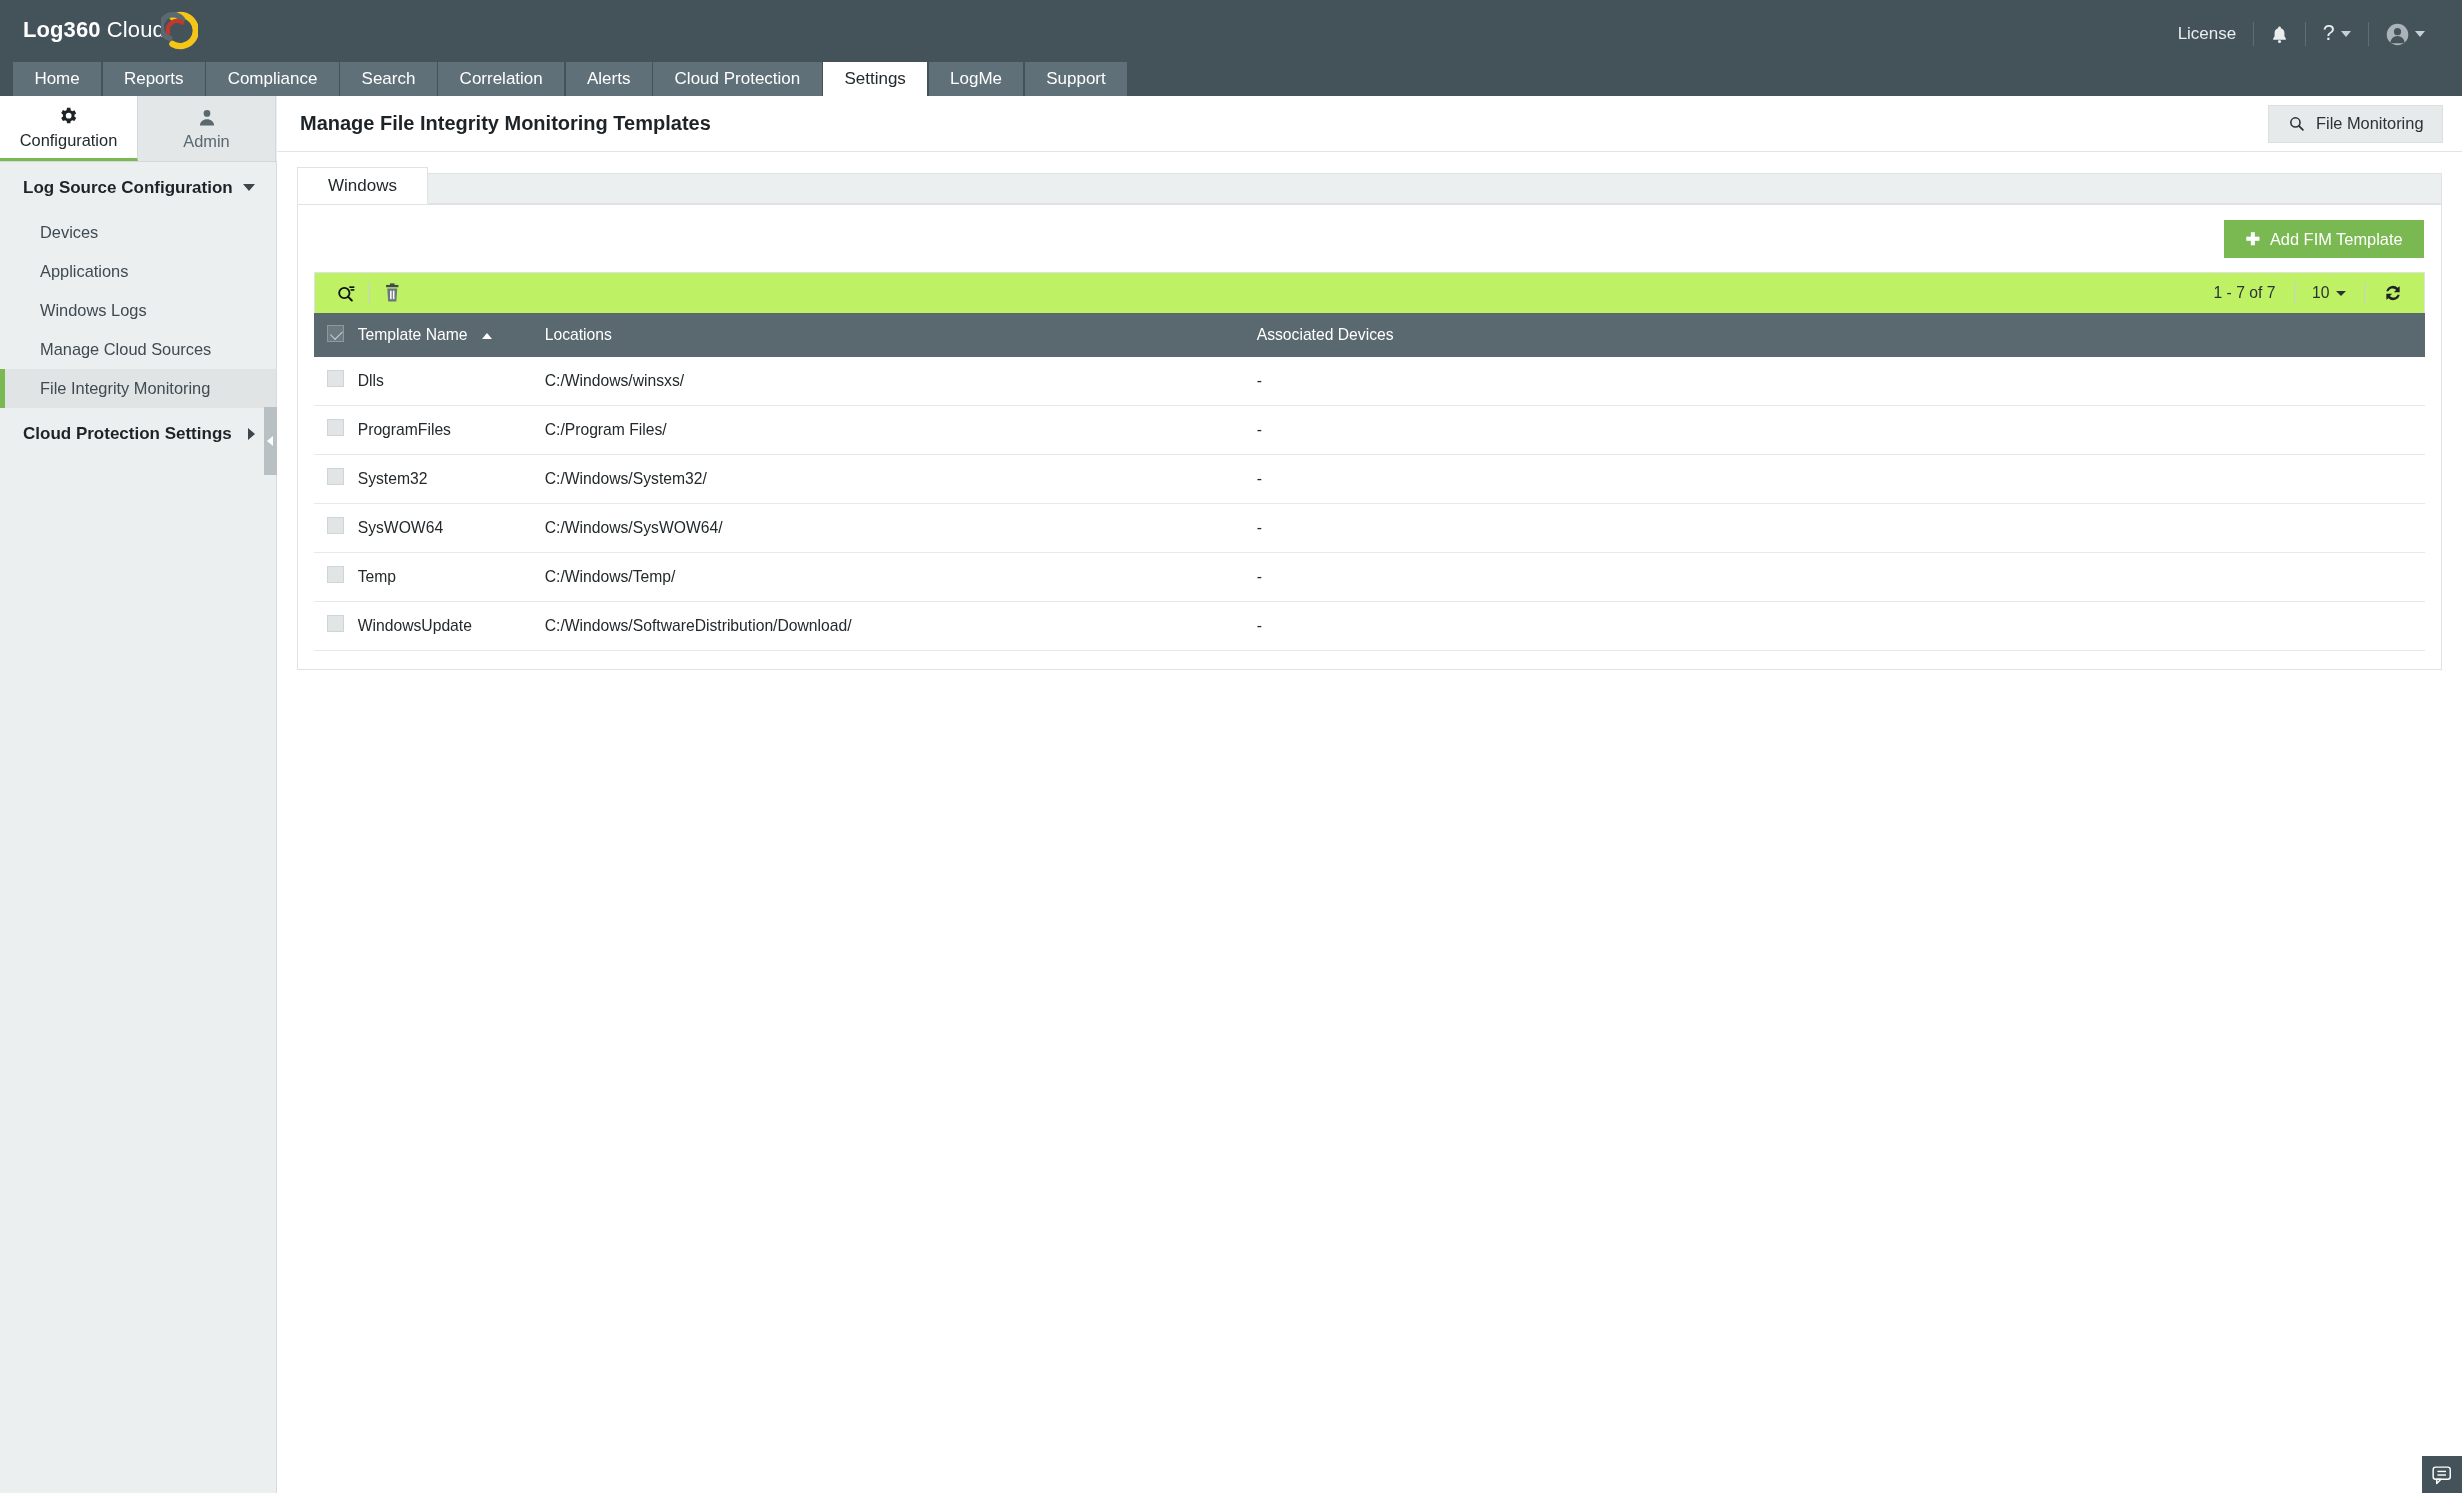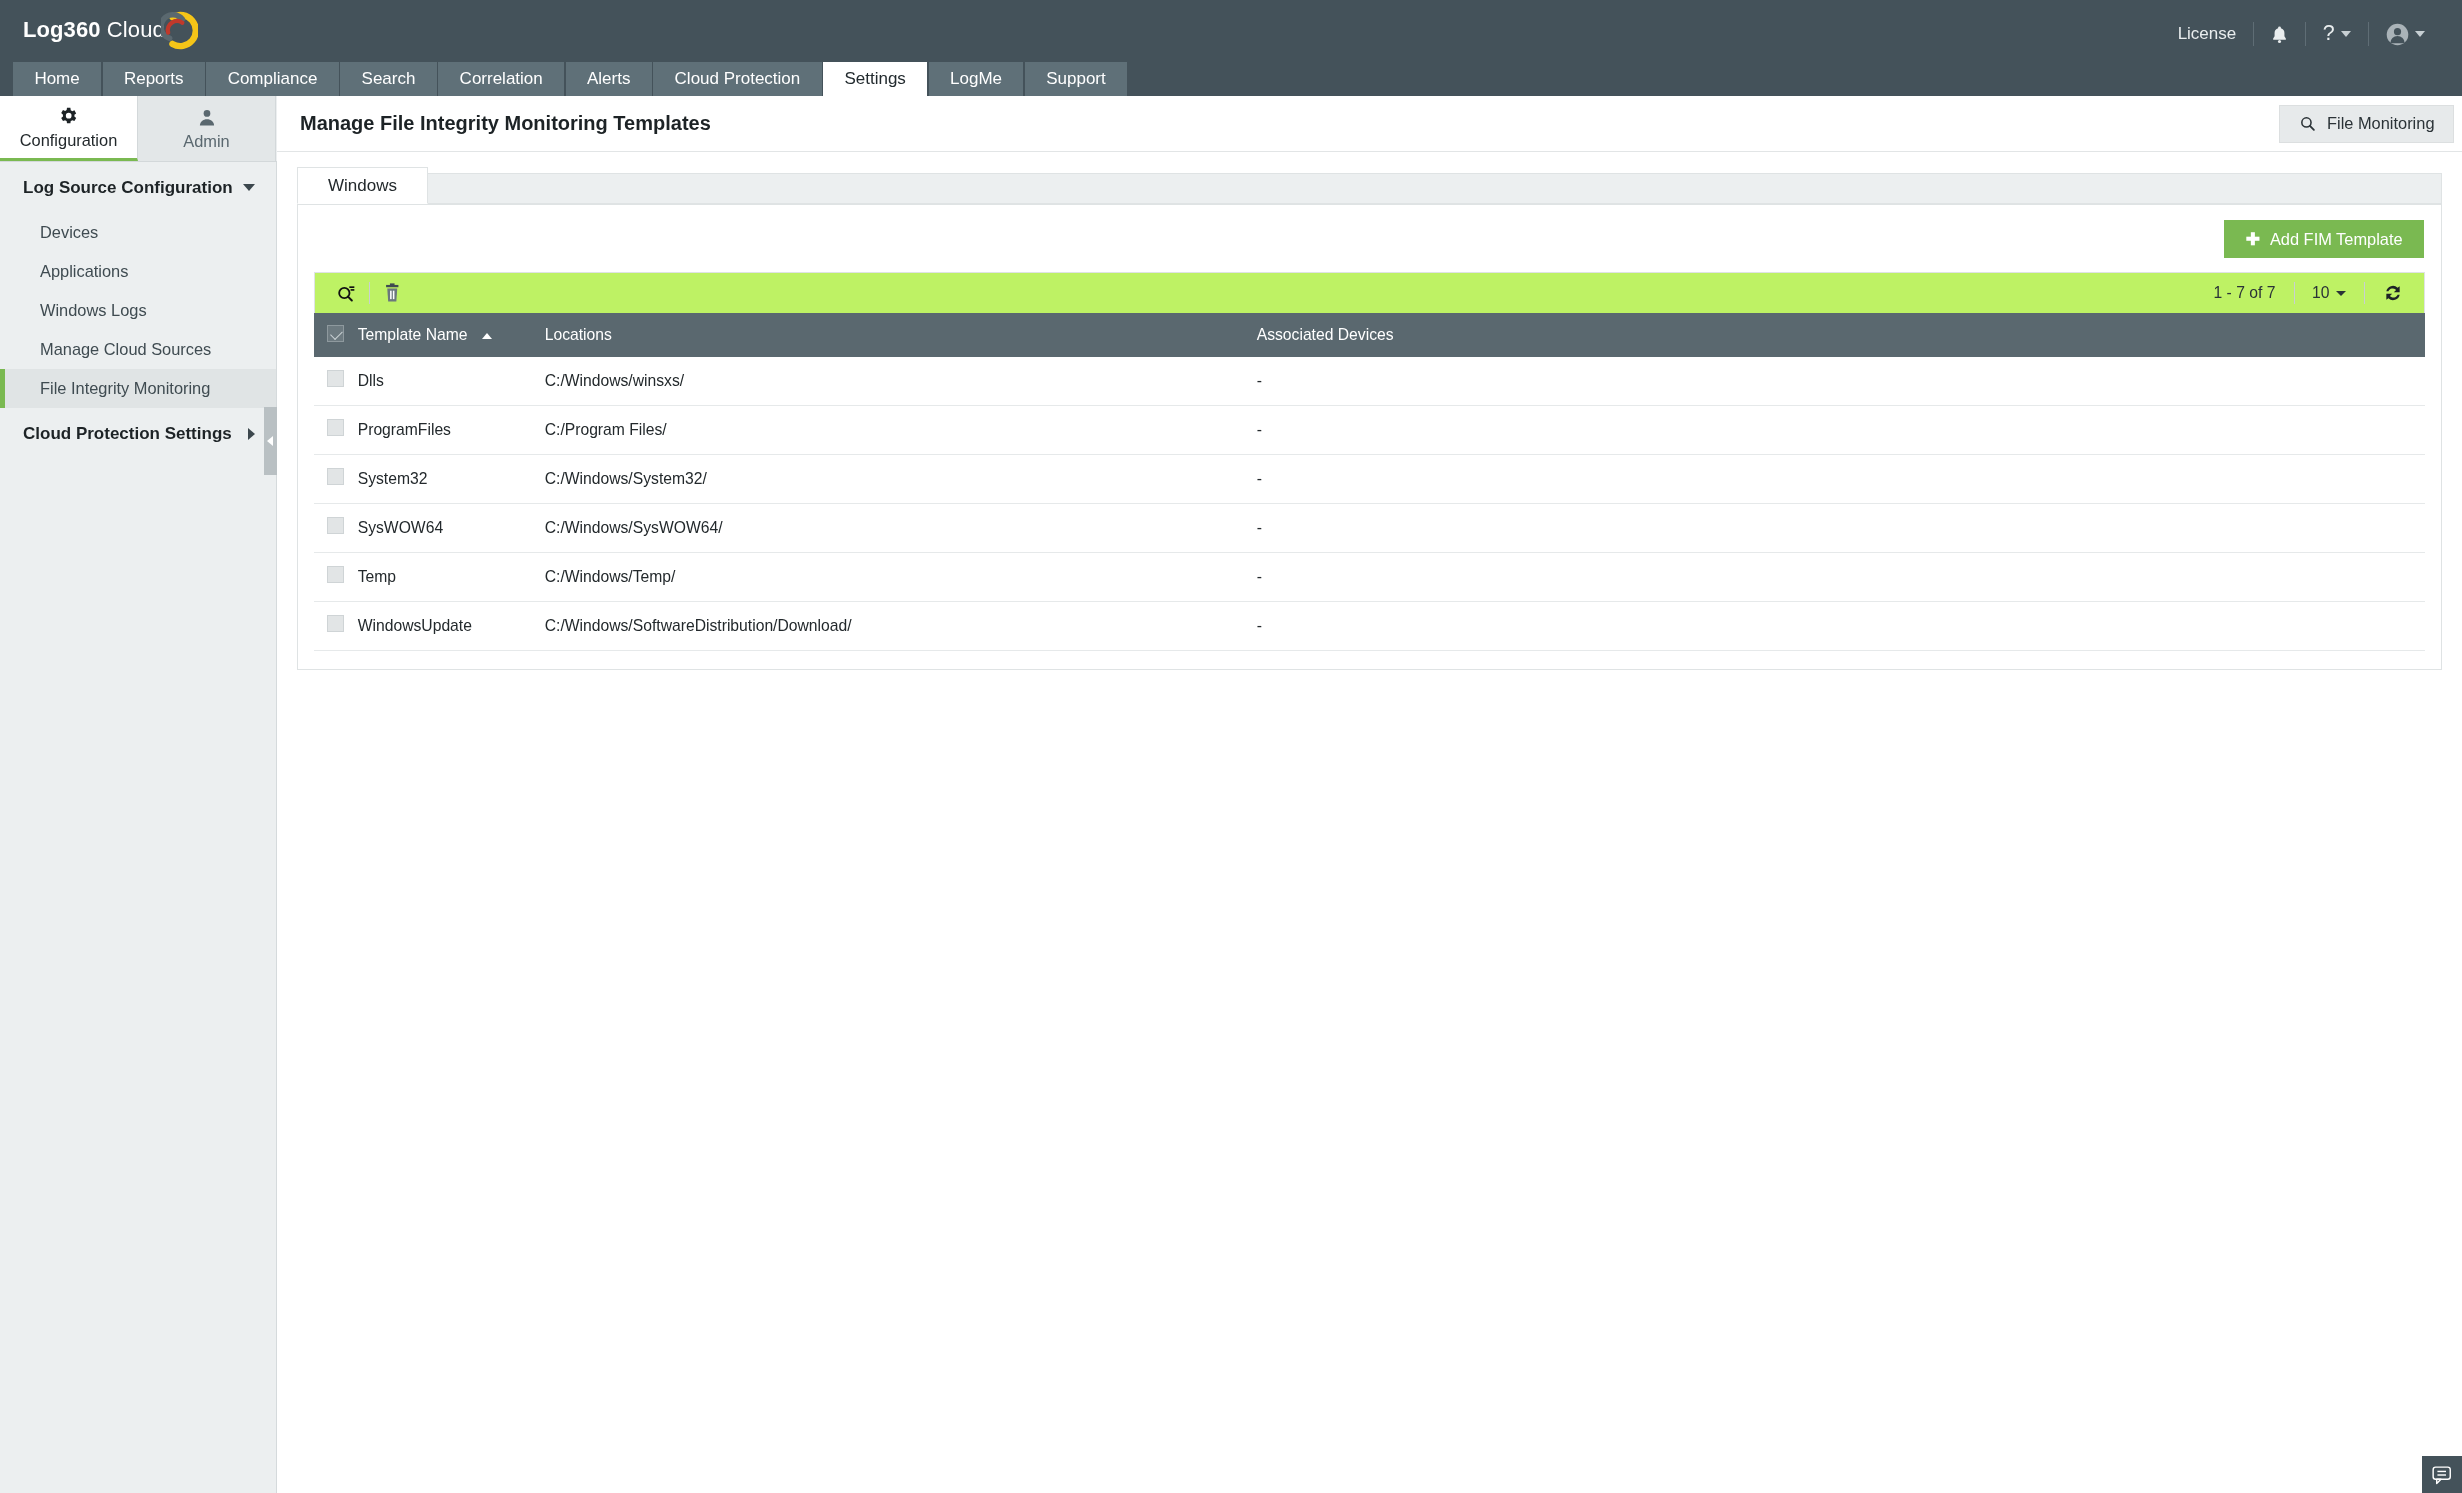--- a/index.html
+++ b/index.html
@@ -195,21 +195,21 @@
   .main {
     flex: 1;
     background: #ffffff;
     position: relative;
     overflow: hidden;
   }
   .page-head {
     display: flex;
     align-items: center;
     justify-content: space-between;
-    padding: 0 8px 0 23px;
+    padding: 0 19px 0 23px;
     height: 56px;
     border-bottom: 0.7px solid #e2e5e6;
   }
   .page-title {
     font-size: 20px;
     font-weight: bold;
     color: #1d2326;
   }
   .file-mon-btn {
     background: #e7eaeb;

